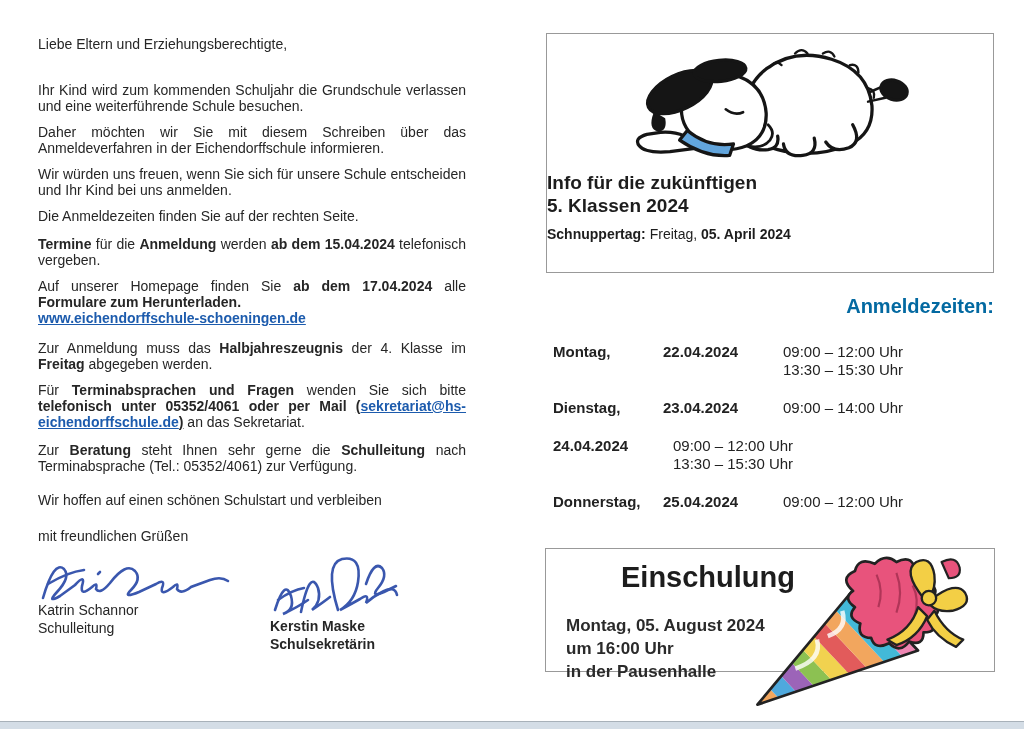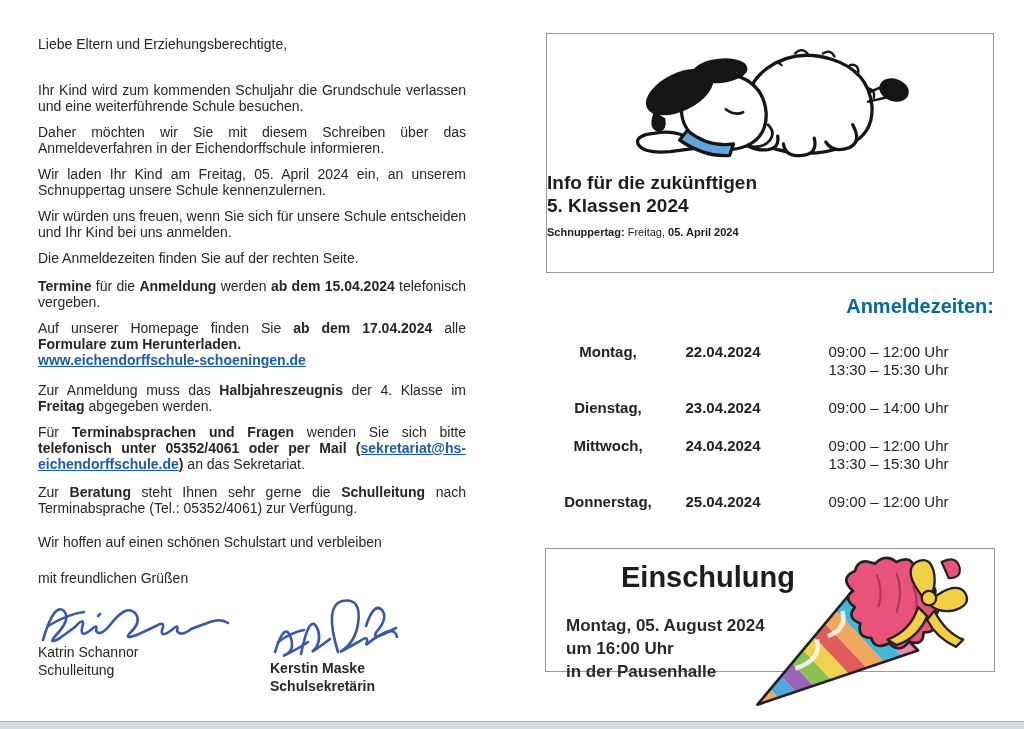--- a/index.html
+++ b/index.html
@@ -24,25 +24,25 @@
   .sig-col1{width:232px;}
   .sig-col2{flex:1;font-weight:bold;}
   .sig-scribble{display:block;margin-bottom:-4px;}
   .sig-name{font-size:14px;line-height:16px;}
   .sig-role{font-size:14px;line-height:16px;margin-top:2px;}
   
   .info-box{position:absolute;left:546px;top:33px;width:448px;height:240px;
     border:1px solid #999;background:#fff;box-sizing:border-box;}
   .dog-svg{display:block;margin:8px auto 0;}
   .info-title{font-weight:bold;font-size:19px;line-height:23px;color:#1d1d1d;margin-top:4px;}
-  .schnuppertag{font-size:11px;margin-top:9px;color:#1d1d1d;}
+  .schnuppertag{font-size:14px;margin-top:9px;color:#1d1d1d;}
   .anmelde{position:absolute;left:546px;top:295px;width:448px;}
   .anmelde-heading{text-align:right;font-weight:bold;font-size:20px;color:#0369a1;}
   .anmelde-table{margin-top:25px;padding-left:7px;font-size:15px;line-height:18px;}
-  .a-row{display:flex;margin-bottom:20px;text-align:center;}
+  .a-row{display:flex;margin-bottom:20px;}
   .a-row:last-child{margin-bottom:0;}
   .a-day{width:110px;font-weight:bold;}
   .a-date{width:120px;font-weight:bold;}
   .a-times{flex:1;}
   .einschulung-box{position:absolute;left:545px;top:548px;width:450px;height:124px;
     border:1px solid #999;background:#fff;box-sizing:border-box;}
   .einschulung-heading{margin-top:12px;width:324px;text-align:center;
     font-weight:bold;font-size:29px;color:#1d1d1d;}
   .einschulung-details{margin:20px 0 0 20px;font-weight:bold;font-size:17px;line-height:23px;color:#2a2a2a;}
   .cone-svg{position:absolute;right:4px;top:4px;}
@@ -51,21 +51,20 @@
     background:#d4dde6;border-top:1px solid #a8b1b9;}
 </style>
 </head>
 <body>
 
 <div class="left-col">
   <p class="salutation">Liebe Eltern und Erziehungsberechtigte,</p>
 
   <p>Ihr Kind wird zum kommenden Schuljahr die Grundschule verlassen und eine weiterführende Schule besuchen.</p>
   <p>Daher möchten wir Sie mit diesem Schreiben über das Anmeldeverfahren in der Eichendorffschule informieren.</p>
-  <p>Wir laden Ihr Kind am Freitag, 05. April 2024 ein, an unserem Schnuppertag unsere Schule kennenzulernen.</p>
   <p>Wir würden uns freuen, wenn Sie sich für unsere Schule entscheiden und Ihr Kind bei uns anmelden.</p>
   <p class="mb12">Die Anmeldezeiten finden Sie auf der rechten Seite.</p>
 
   <p><b>Termine</b><span> für die </span><b>Anmeldung</b><span> werden </span><b>ab dem 15.04.2024</b><span> telefonisch vergeben.</span></p>
 
   <p class="mb14"><span>Auf unserer Homepage finden Sie </span><b>ab dem 17.04.2024</b><span> alle </span><b>Formulare zum Herunterladen.</b><br>
   <a class="doc-link">www.eichendorffschule-schoeningen.de</a></p>
 
   <p><span>Zur Anmeldung muss das </span><b>Halbjahreszeugnis</b><span> der 4. Klasse im </span><b>Freitag</b><span> abgegeben werden.</span></p>
 
@@ -143,21 +142,20 @@
       </div>
     </div>
     <div class="a-row">
       <div class="a-day">Dienstag,</div>
       <div class="a-date">23.04.2024</div>
       <div class="a-times">
         <div>09:00 – 14:00 Uhr</div>
       </div>
     </div>
     <div class="a-row">
-      <div class="a-day">Mittwoch,</div>
       <div class="a-date">24.04.2024</div>
       <div class="a-times">
         <div>09:00 – 12:00 Uhr</div>
         <div>13:30 – 15:30 Uhr</div>
       </div>
     </div>
     <div class="a-row">
       <div class="a-day">Donnerstag,</div>
       <div class="a-date">25.04.2024</div>
       <div class="a-times">

